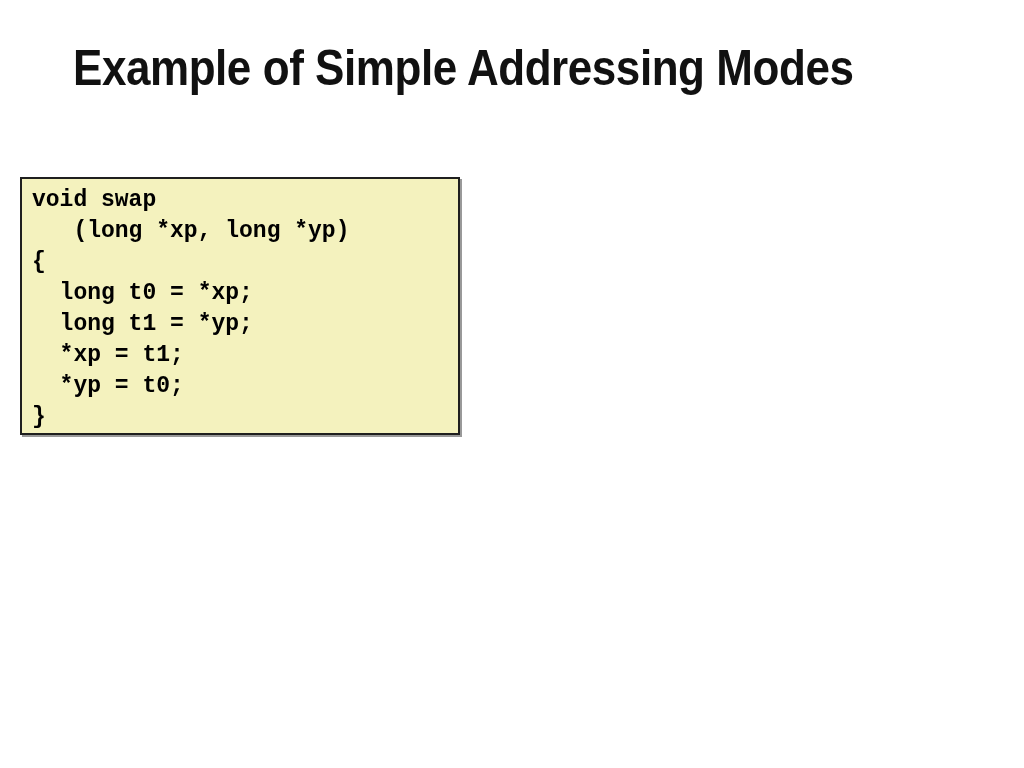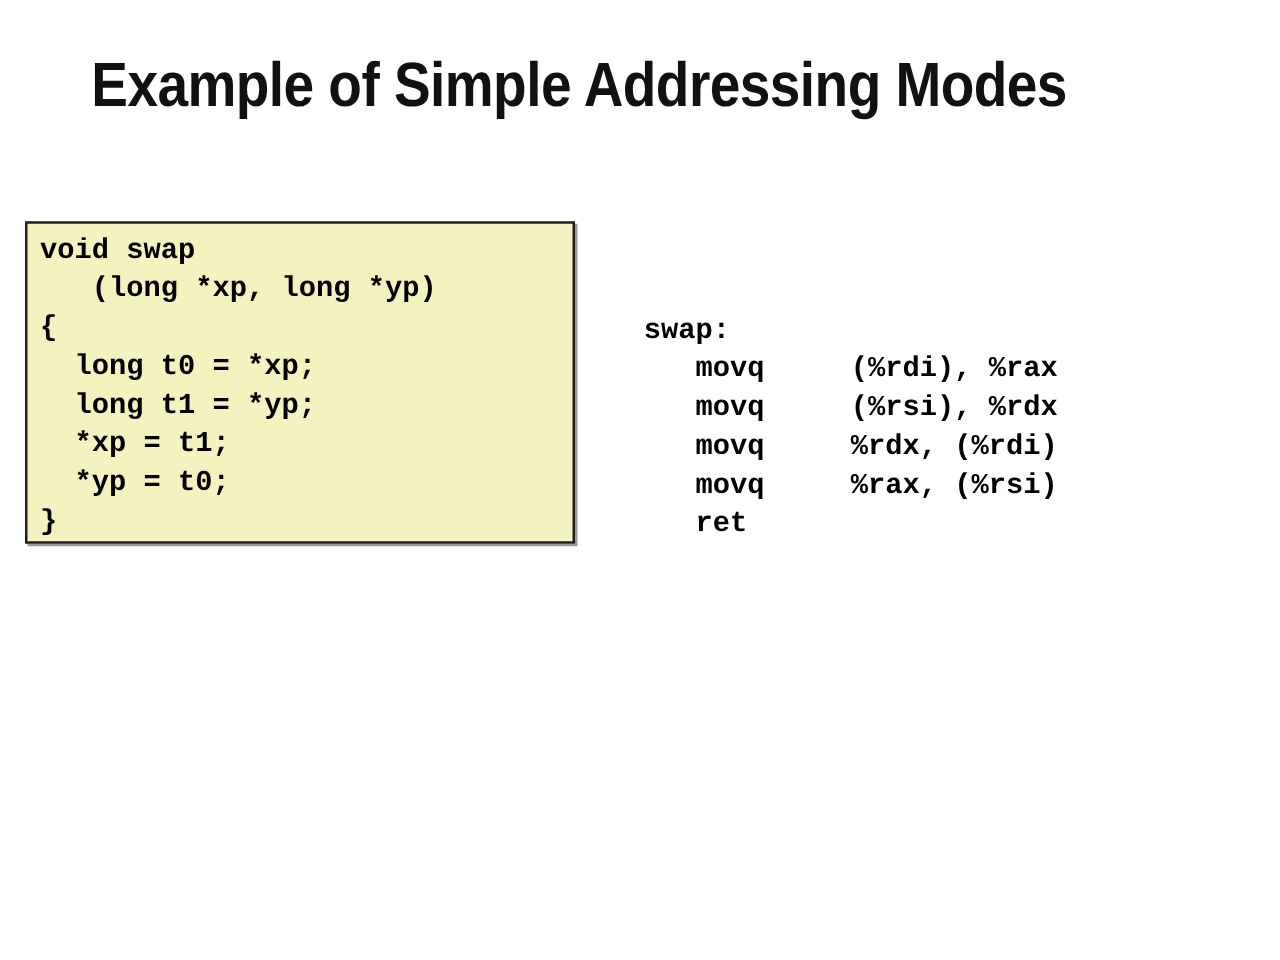--- a/index.html
+++ b/index.html
@@ -75,19 +75,13 @@
     <pre class="code">void swap
    (long *xp, long *yp)
 {
   long t0 = *xp;
   long t1 = *yp;
   *xp = t1;
   *yp = t0;
 }</pre>
   </div>
 
-  <pre class="code asm">swap:
-   movq     (%rdi), %rax
-   movq     (%rsi), %rdx
-   movq     %rdx, (%rdi)
-   movq     %rax, (%rsi)
-   ret</pre>
 </div>
 
 </body></html>

